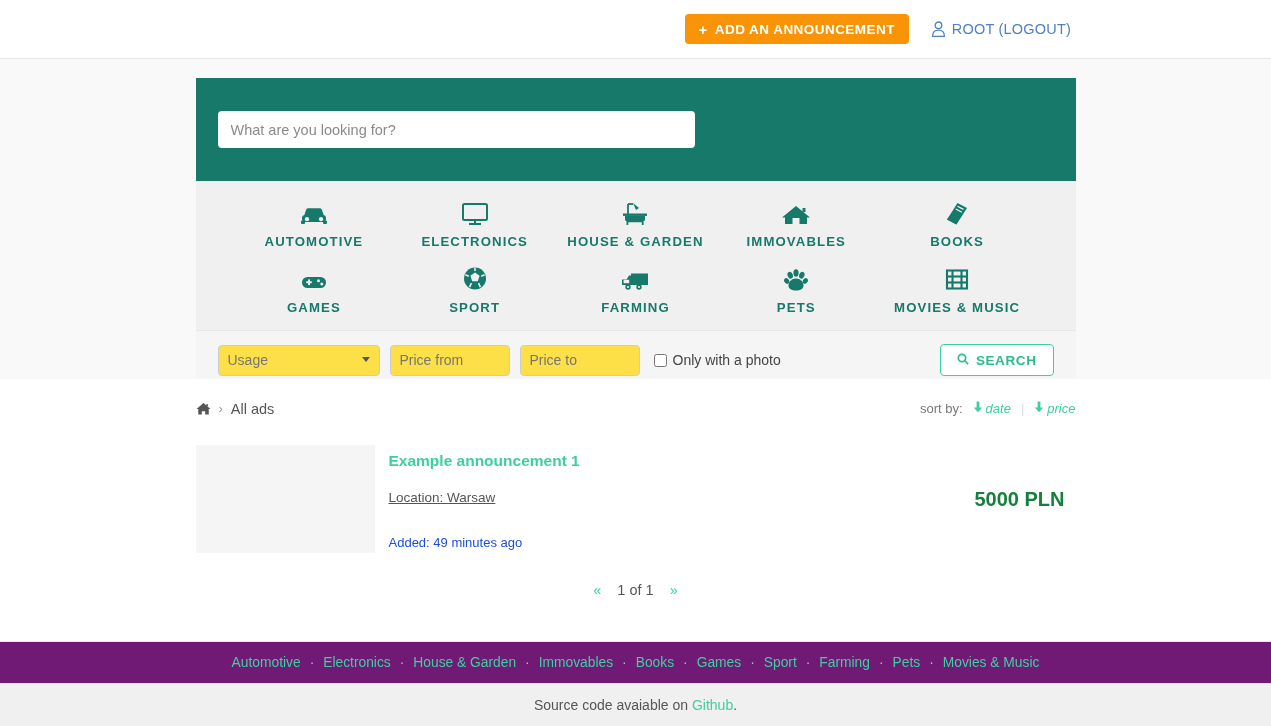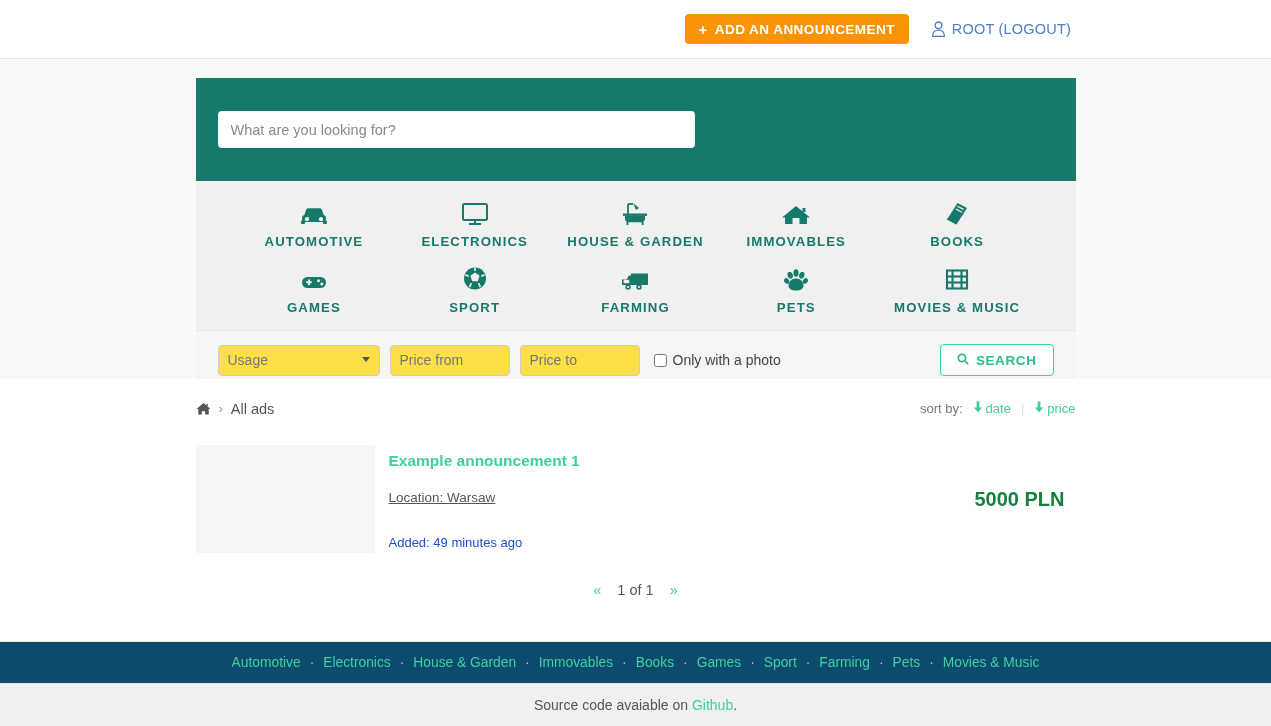--- a/index.html
+++ b/index.html
@@ -181,21 +181,21 @@
     padding-top: 17px;
     height: 42px;
   }
   .crumbs { display: flex; align-items: center; gap: 8px; font-size: 14.5px; color: #555; }
   .crumbs .home-ic { color: #555; display: inline-flex; }
   .crumbs .sep { color: #999; font-size: 13px; }
   .sortwrap { margin-left: auto; display: flex; align-items: center; font-size: 13px; color: #777; text-align: right; }
   .sortwrap .sbl { margin-right: 10px; }
   .sortlink {
     color: #3ecfa0; text-decoration: none; cursor: pointer;
-    display: inline-flex; align-items: center; gap: 3px;
+    display: inline-flex; align-items: center; gap: 3px; font-style: italic;
   }
   .sortdiv { color: #ddd; margin: 0 10px; }
 
   .ad {
     display: flex;
     margin-top: 24px;
     height: 108px;
   }
   .ad-thumb {
     width: 179px; height: 108px;
@@ -227,21 +227,21 @@
     margin-top: 29px;
     text-align: center;
     font-size: 14.5px;
     color: #555;
   }
   .pager a { color: #3ecfa0; text-decoration: none; cursor: pointer; }
   .pager .pnum { margin: 0 12px; color: #555; }
 
   
   .footer-nav {
-    background: #0c4a6e;
+    background: #701a75;
     border-top: 1px solid #ececec;
     padding: 13px 0;
     text-align: center;
     font-size: 13.8px;
     margin-top: 43px;
   }
   .footer-nav a { color: #3ecfa0; text-decoration: none; cursor: pointer; }
   .footer-nav .dot { color: #bdbdbd; margin: 0 9px; }
   .footer-bottom {
     background: #f0f0f0;

